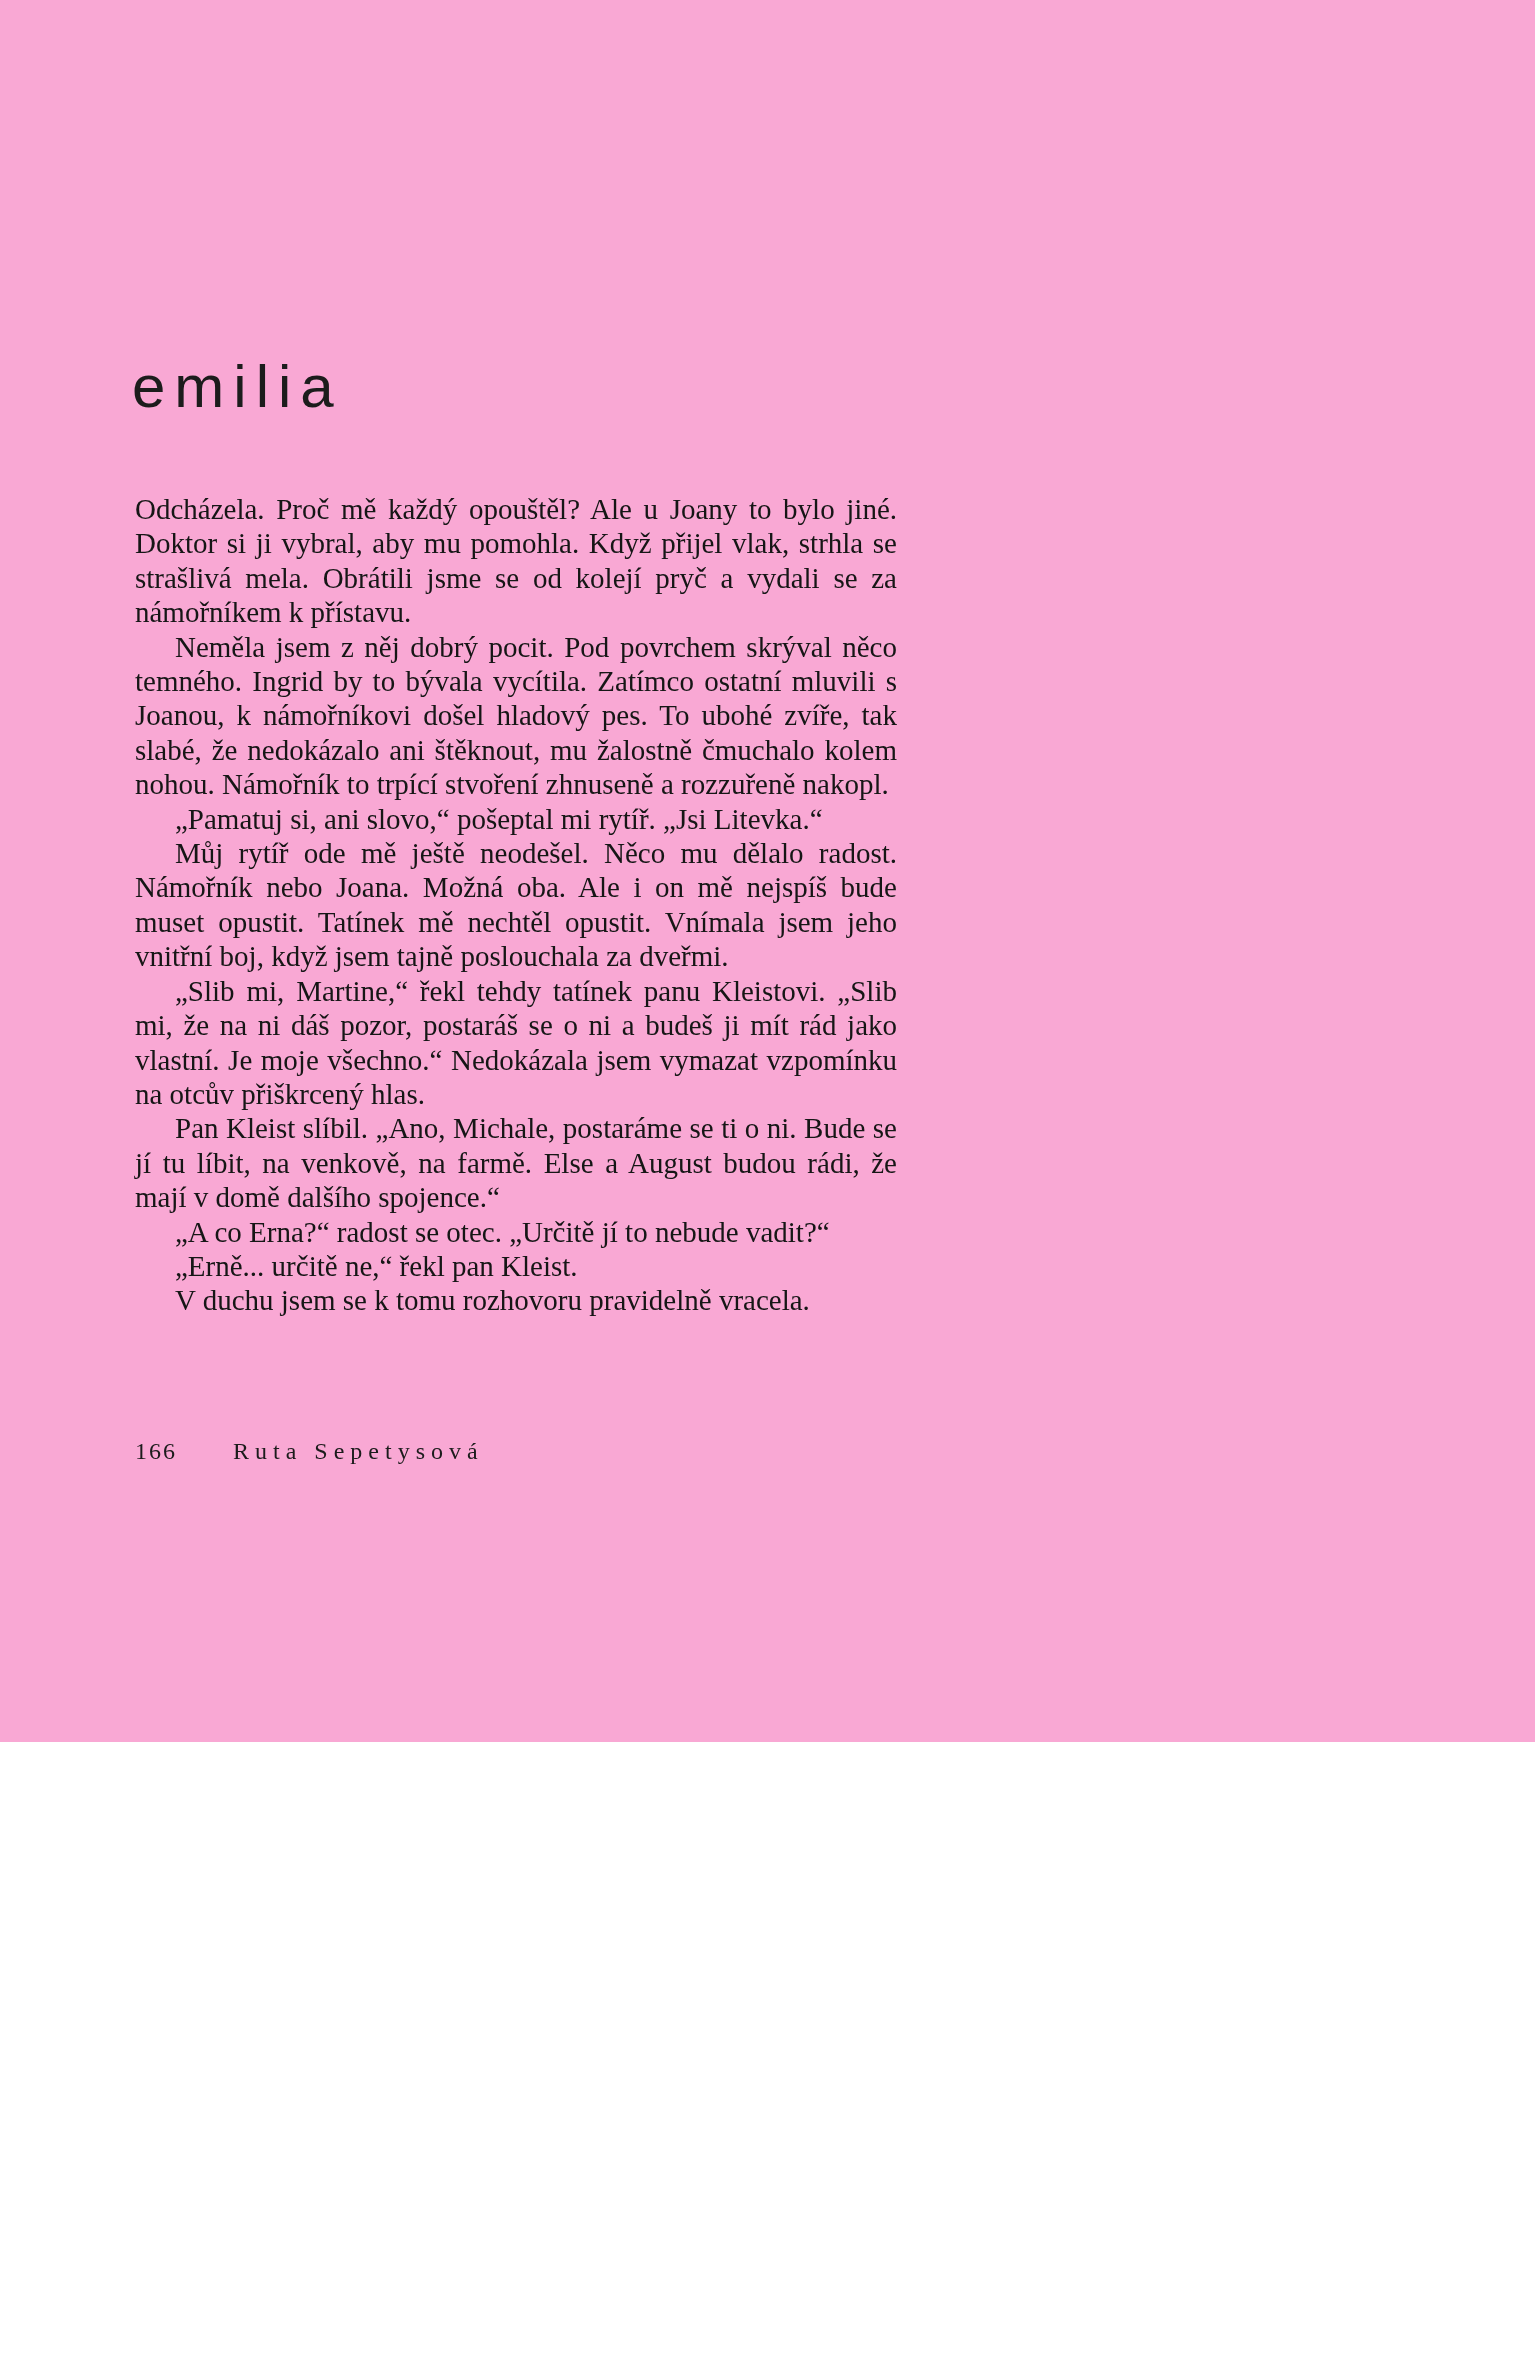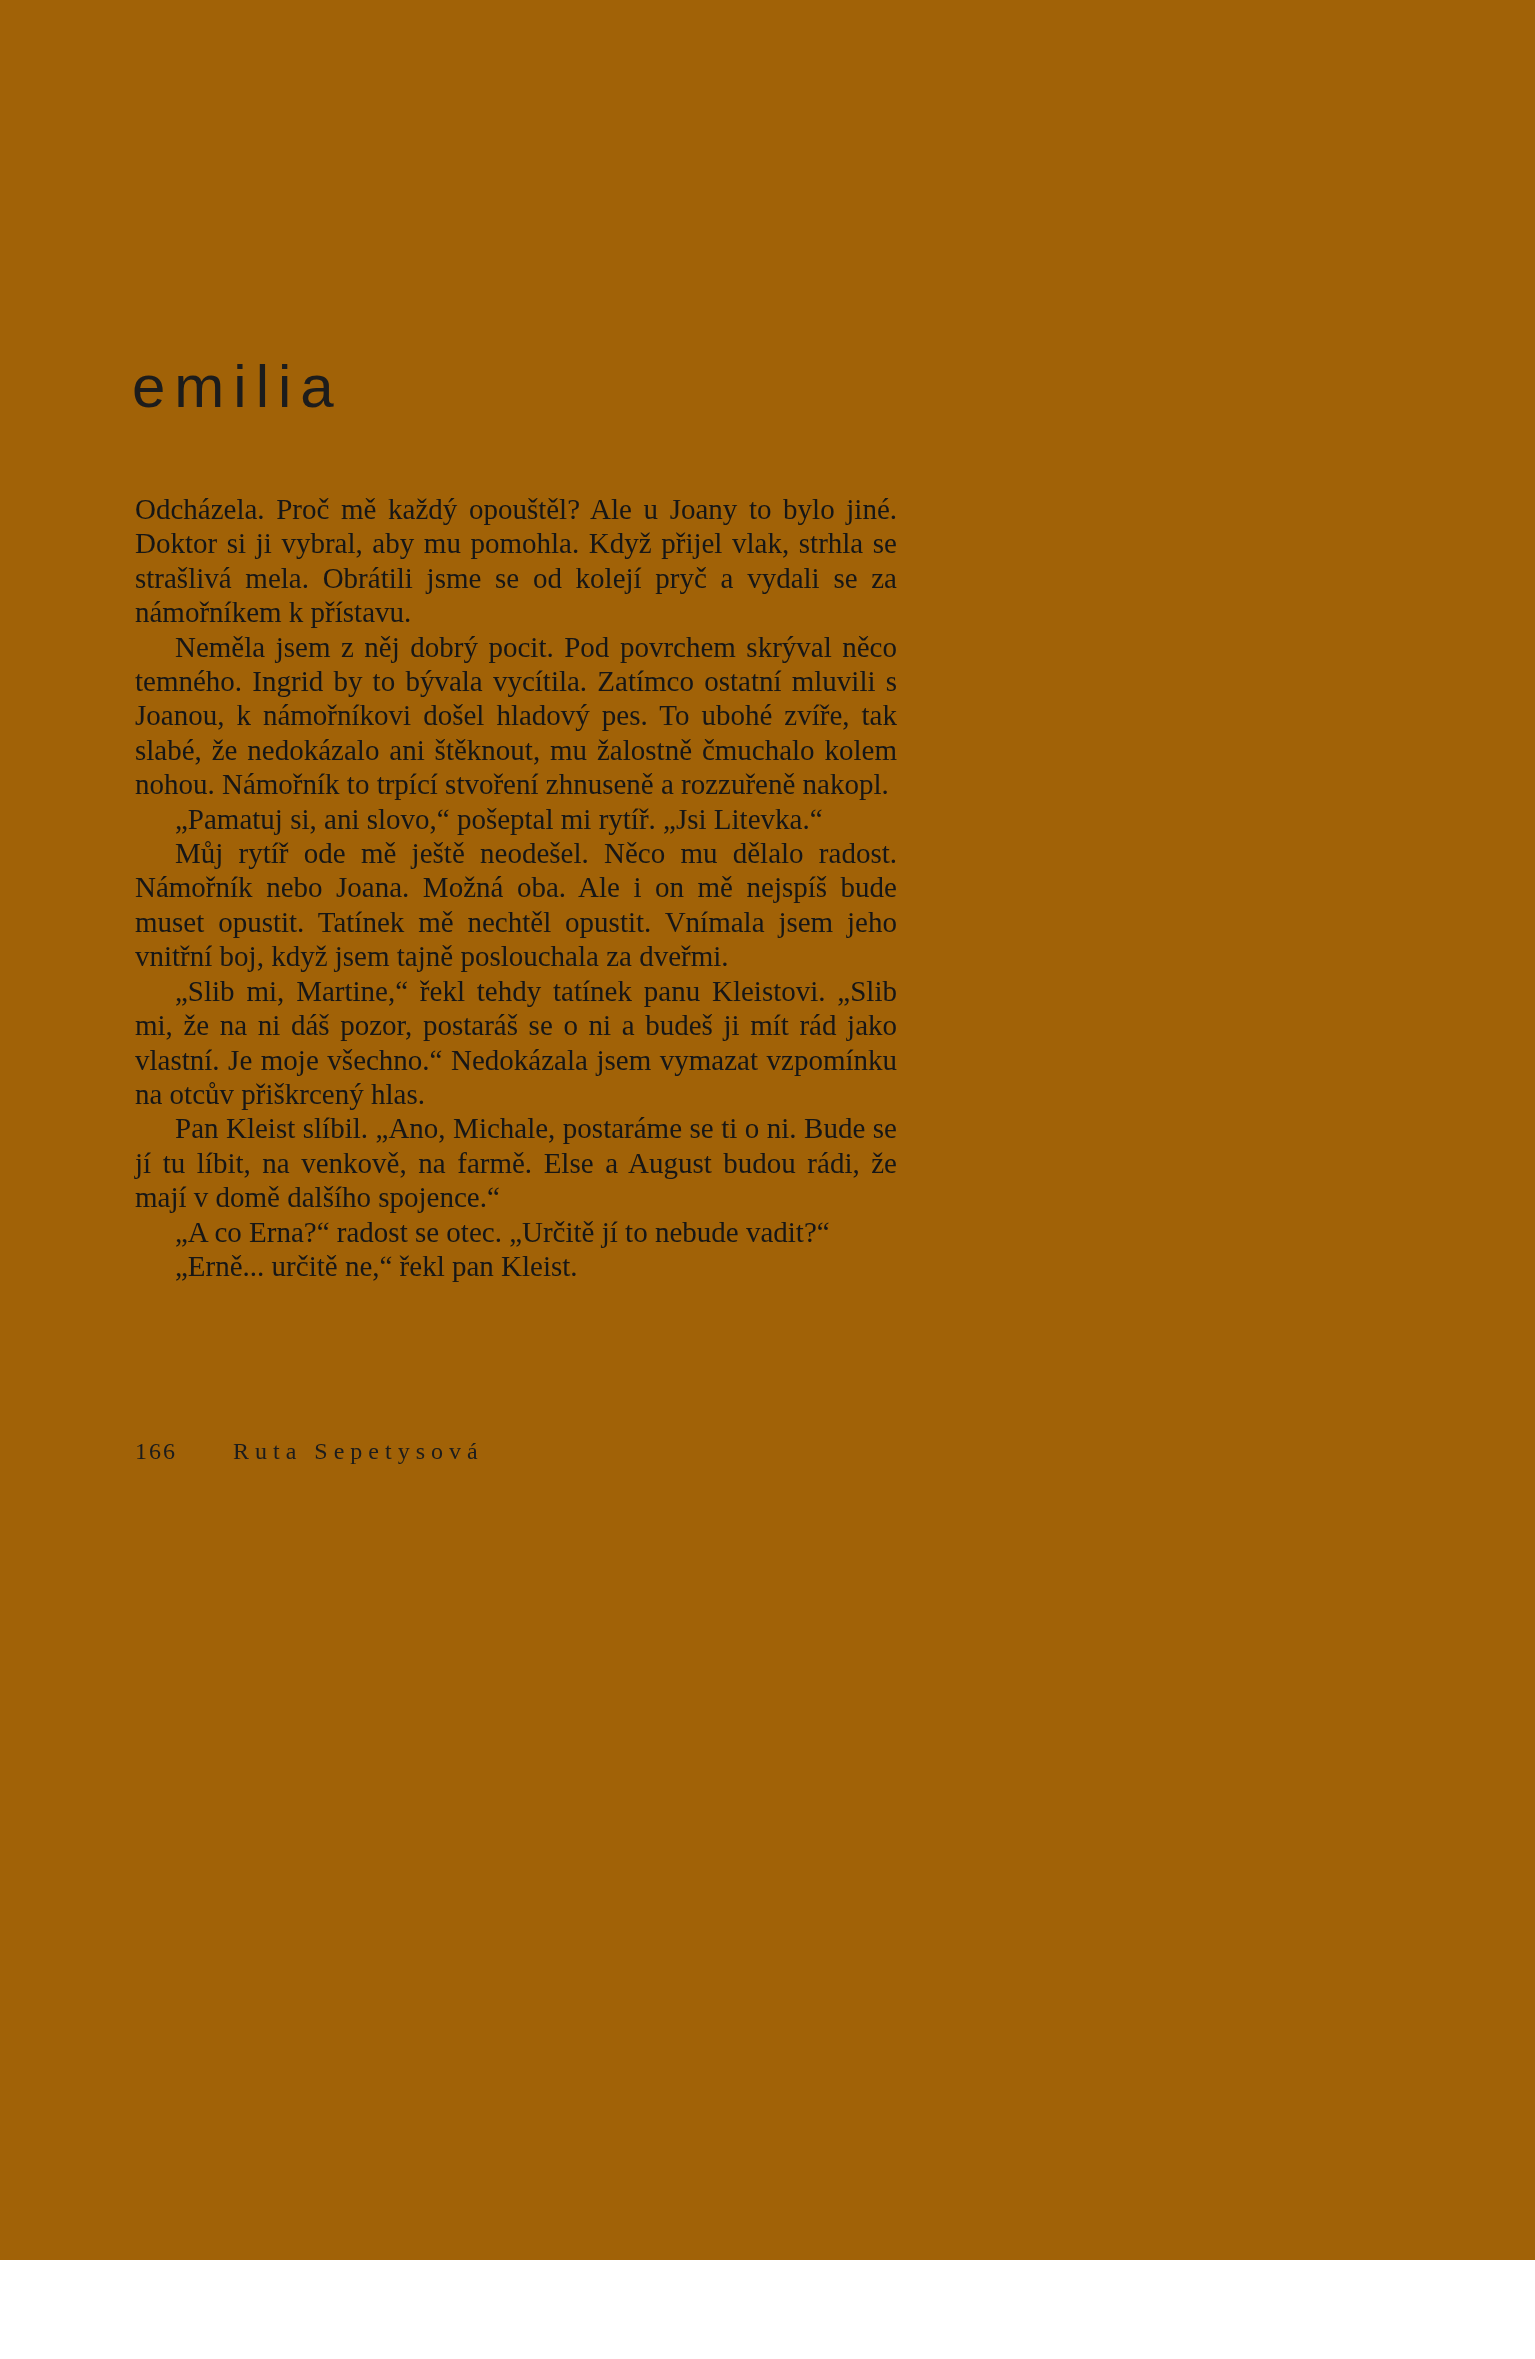--- a/index.html
+++ b/index.html
@@ -3,22 +3,22 @@
 <meta charset="utf-8">
 <style>
   html, body {
     margin: 0;
     padding: 0;
     background: #ffffff;
   }
   .page {
     position: relative;
     width: 1535px;
-    height: 2260px;
-    background: #a16207;
+    height: 1742px;
+    background: #f9a8d4;
     overflow: hidden;
     font-family: "Liberation Serif", serif;
     color: #161616;
   }
   .chapter-title {
     position: absolute;
     left: 132px;
     top: 352px;
     margin: 0;
     font-family: "Liberation Sans", sans-serif;
@@ -69,20 +69,21 @@
 
   <div class="body-text">
     <p class="para">Odcházela. Proč mě každý opouštěl? Ale u Joany to bylo jiné. Doktor si ji vybral, aby mu pomohla. Když přijel vlak, strhla se strašlivá mela. Obrátili jsme se od kolejí pryč a vydali se za námořníkem k přístavu.</p>
     <p class="para indented">Neměla jsem z něj dobrý pocit. Pod povrchem skrýval něco temného. Ingrid by to bývala vycítila. Zatímco ostatní mluvili s Joanou, k námořníkovi došel hladový pes. To ubohé zvíře, tak slabé, že nedokázalo ani štěknout, mu žalostně čmuchalo kolem nohou. Námořník to trpící stvoření zhnuseně a rozzuřeně nakopl.</p>
     <p class="para indented">„Pamatuj si, ani slovo,“ pošeptal mi rytíř. „Jsi Litevka.“</p>
     <p class="para indented">Můj rytíř ode mě ještě neodešel. Něco mu dělalo radost. Námořník nebo Joana. Možná oba. Ale i on mě nejspíš bude muset opustit. Tatínek mě nechtěl opustit. Vnímala jsem jeho vnitřní boj, když jsem tajně poslouchala za dveřmi.</p>
     <p class="para indented">„Slib mi, Martine,“ řekl tehdy tatínek panu Kleistovi. „Slib mi, že na ni dáš pozor, postaráš se o ni a budeš ji mít rád jako vlastní. Je moje všechno.“ Nedokázala jsem vymazat vzpomínku na otcův přiškrcený hlas.</p>
     <p class="para indented">Pan Kleist slíbil. „Ano, Michale, postaráme se ti o ni. Bude se jí tu líbit, na venkově, na farmě. Else a August budou rádi, že mají v domě dalšího spojence.“</p>
     <p class="para indented">„A co Erna?“ radost se otec. „Určitě jí to nebude vadit?“</p>
     <p class="para indented">„Erně... určitě ne,“ řekl pan Kleist.</p>
+    <p class="para indented">V duchu jsem se k tomu rozhovoru pravidelně vracela.</p>
   </div>
 
   <div class="footer">
     <span class="page-number">166</span>
     <span class="author">Ruta Sepetysová</span>
   </div>
 
 </div>
 
 </body></html>

